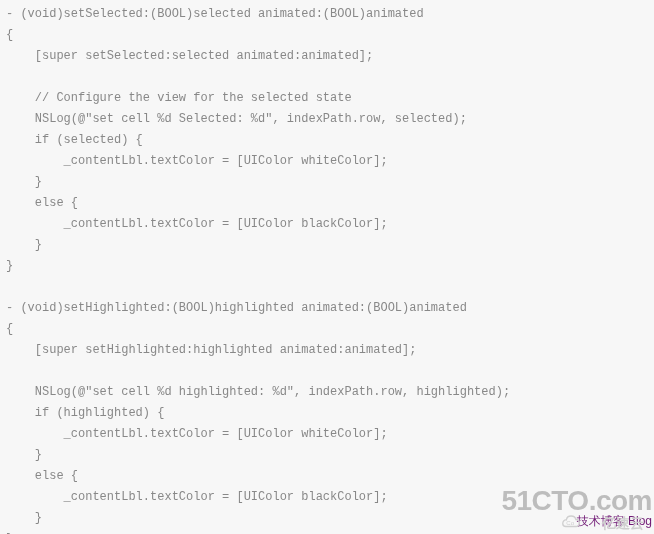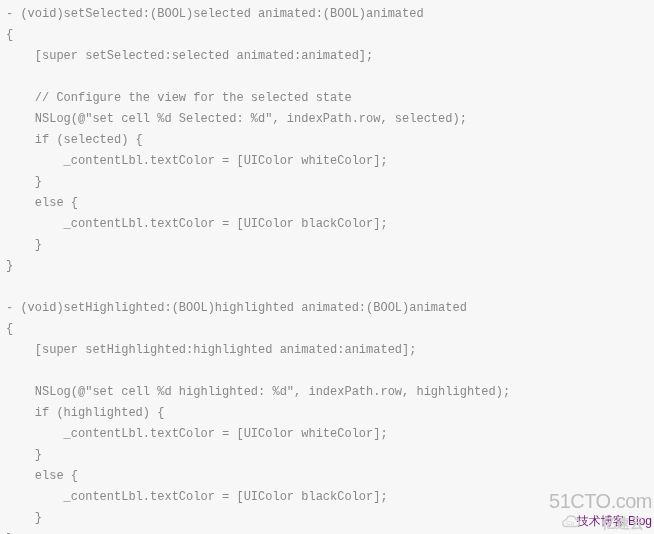--- a/index.html
+++ b/index.html
@@ -21,22 +21,22 @@
   }
   .watermark-area {
     position: absolute;
     right: 2px;
     bottom: 6px;
     text-align: right;
     font-family: Arial, sans-serif;
     pointer-events: none;
   }
   .wm-brand {
-    font-size: 20px;
-    font-weight: normal;
+    font-size: 28px;
+    font-weight: bold;
     color: #bdbdbd;
     letter-spacing: -0.5px;
     line-height: 26px;
   }
   .wm-sub {
     font-size: 12px;
     color: #701a75;
     line-height: 14px;
   }
   .wm-cloud {

